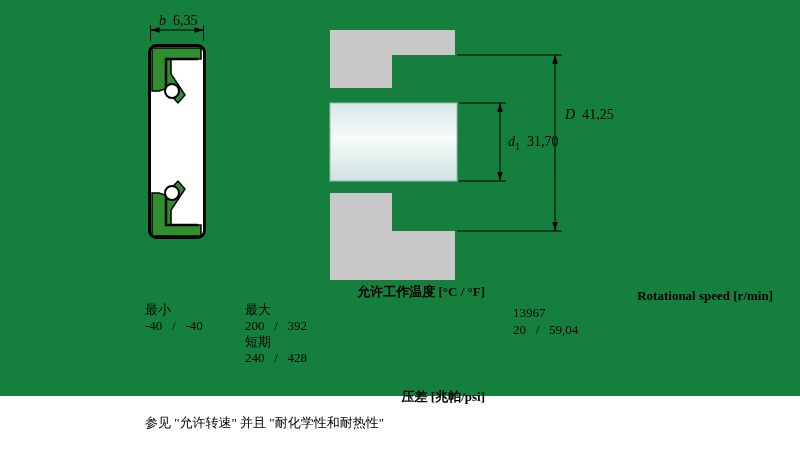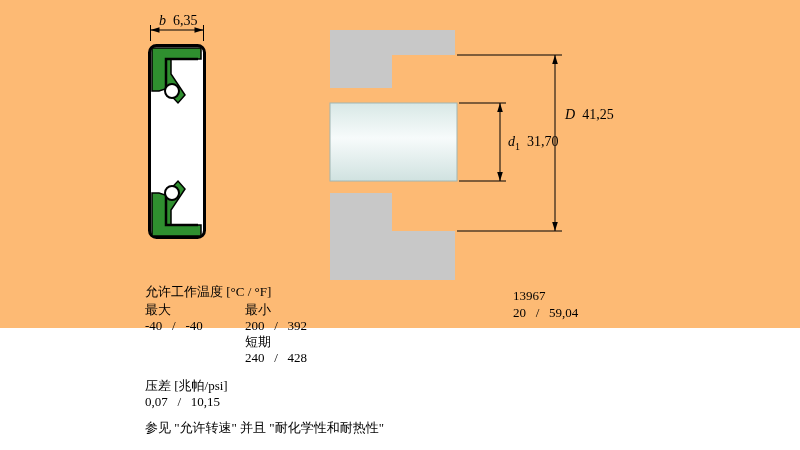--- a/index.html
+++ b/index.html
@@ -1,42 +1,42 @@
 <!DOCTYPE html>
 <html><head>
 <meta charset="utf-8">
 <style>
   html, body { margin:0; padding:0; overflow:hidden; }
   body {
     width:800px; height:450px; background:#ffffff;
     font-family:"Liberation Serif","DejaVu Serif",serif;
     color:#000;
   }
-  .page { position:relative; width:800px; height:328px; background:#fdba74; }
+  .page { position:relative; width:800px; height:396px; background:#15803d; }
   svg.drawing { position:absolute; left:0; top:0; }
 
   .dim-label { position:absolute; font-size:14px; white-space:nowrap; }
   .dim-letter { font-style:italic; }
   .dim-val { margin-left:7px; }
   .dim-label sub { font-size:10px; line-height:0; }
 
   .specs-left {
     position:absolute; left:145px; top:284px;
     font-size:13px; line-height:16px; width:340px;
   }
   .specs-right {
     position:absolute; left:513px; top:287px;
     font-size:13px; line-height:17px; width:260px;
   }
-  .spec-title { font-weight:normal; }
+  .spec-title { font-weight:bold;text-align:right; }
   .temp-grid {
     display:grid; grid-template-columns:100px auto;
     line-height:16px; margin-top:2px;
   }
-  .pressure-block { margin-top:12px; }
+  .pressure-block { margin-top:23px; }
   .note-line { margin-top:10px; }
   .pre { white-space:pre; }
 </style>
 </head>
 <body>
 
 <div class="page">
 
   <svg class="drawing" width="800" height="450" viewBox="0 0 800 450">
     <defs>
@@ -99,34 +99,34 @@
   <div class="dim-label" style="left:565px; top:107px;">
     <span class="dim-letter">D</span><span class="dim-val">41,25</span>
   </div>
   <div class="dim-label" style="left:508px; top:134px;">
     <span class="dim-letter">d</span><sub>1</sub><span class="dim-val">31,70</span>
   </div>
 
   <div class="specs-left">
     <div class="spec-title">允许工作温度 [°C / °F]</div>
     <div class="temp-grid">
+      <div>最小</div>
       <div>最大</div>
-      <div>最小</div>
       <div class="pre">-40   /   -40</div>
       <div class="pre">200   /   392</div>
       <div></div>
       <div>短期</div>
       <div></div>
       <div class="pre">240   /   428</div>
     </div>
     <div class="pressure-block">
       <div class="spec-title">压差 [兆帕/psi]</div>
-      <div class="pre">0,07   /   10,15</div>
     </div>
     <div class="note-line">参见 "允许转速" 并且 "耐化学性和耐热性"</div>
   </div>
 
   <div class="specs-right">
+    <div class="spec-title">Rotational speed [r/min]</div>
     <div>13967</div>
     <div class="pre">20   /   59,04</div>
   </div>
 
 </div>
 
 </body></html>

